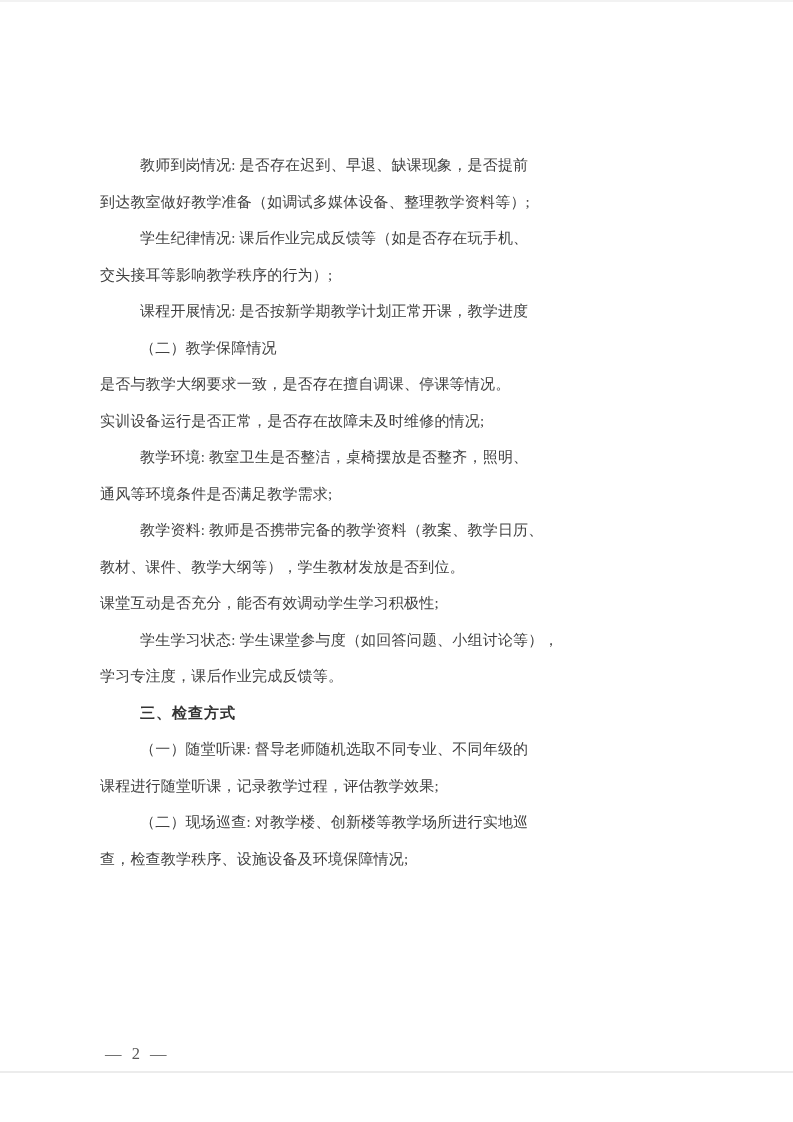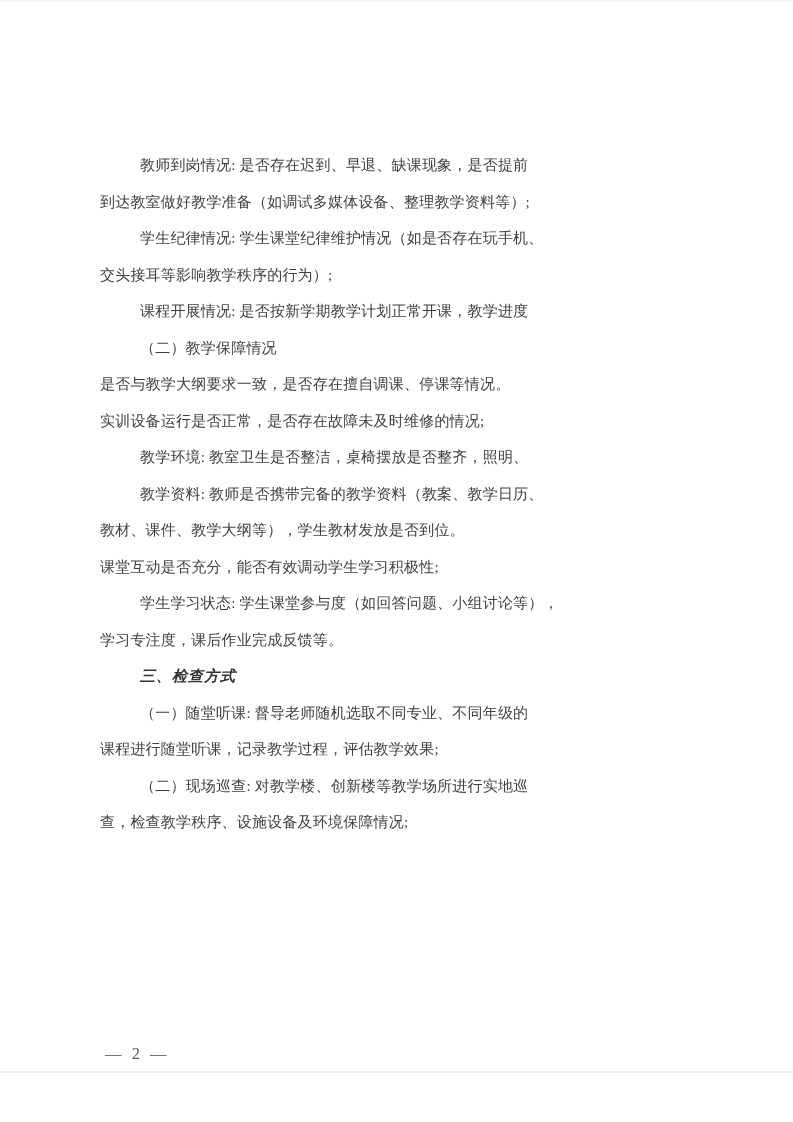--- a/index.html
+++ b/index.html
@@ -35,21 +35,20 @@
     line-height: 36.5px;
     white-space: nowrap;
   }
   .line.indent {
     padding-left: 40px;
   }
   .line.bold {
     font-weight: 700;
     color: #333333;
     letter-spacing: 1px;
-    font-style: italic;
   }
   .footer {
     position: absolute;
     left: 105px;
     top: 1044px;
     font-size: 16.5px;
     color: #5a5a5a;
     letter-spacing: 3px;
     line-height: 20px;
   }
@@ -63,27 +62,28 @@
   }
 </style>
 </head>
 <body>
 
 <div class="page">
   <div class="top-edge"></div>
   <div class="text-block" id="lines-container">
       <div class="line indent">教师到岗情况: 是否存在迟到、早退、缺课现象，是否提前</div>
       <div class="line">到达教室做好教学准备（如调试多媒体设备、整理教学资料等）;</div>
-      <div class="line indent">学生纪律情况: 学生课堂纪律维护情况（如是否存在玩手机、</div>
+      <div class="line indent">学生纪律情况: 课后作业完成反馈等（如是否存在玩手机、</div>
       <div class="line">交头接耳等影响教学秩序的行为）;</div>
       <div class="line indent">课程开展情况: 是否按新学期教学计划正常开课，教学进度</div>
       <div class="line indent">（二）教学保障情况</div>
       <div class="line">是否与教学大纲要求一致，是否存在擅自调课、停课等情况。</div>
       <div class="line">实训设备运行是否正常，是否存在故障未及时维修的情况;</div>
       <div class="line indent">教学环境: 教室卫生是否整洁，桌椅摆放是否整齐，照明、</div>
+      <div class="line">通风等环境条件是否满足教学需求;</div>
       <div class="line indent">教学资料: 教师是否携带完备的教学资料（教案、教学日历、</div>
       <div class="line">教材、课件、教学大纲等），学生教材发放是否到位。</div>
       <div class="line">课堂互动是否充分，能否有效调动学生学习积极性;</div>
       <div class="line indent">学生学习状态: 学生课堂参与度（如回答问题、小组讨论等），</div>
       <div class="line">学习专注度，课后作业完成反馈等。</div>
       <div class="line indent bold">三、检查方式</div>
       <div class="line indent">（一）随堂听课: 督导老师随机选取不同专业、不同年级的</div>
       <div class="line">课程进行随堂听课，记录教学过程，评估教学效果;</div>
       <div class="line indent">（二）现场巡查: 对教学楼、创新楼等教学场所进行实地巡</div>
       <div class="line">查，检查教学秩序、设施设备及环境保障情况;</div>

